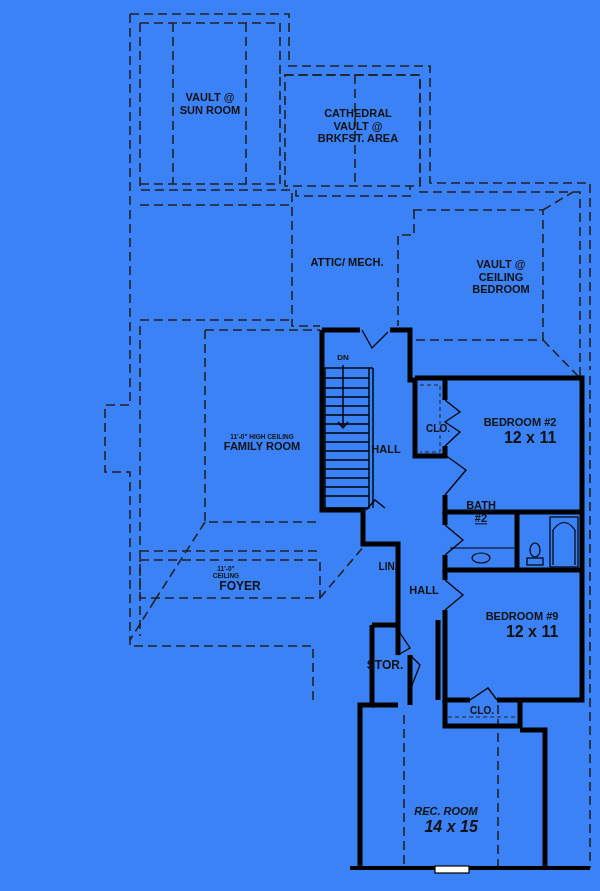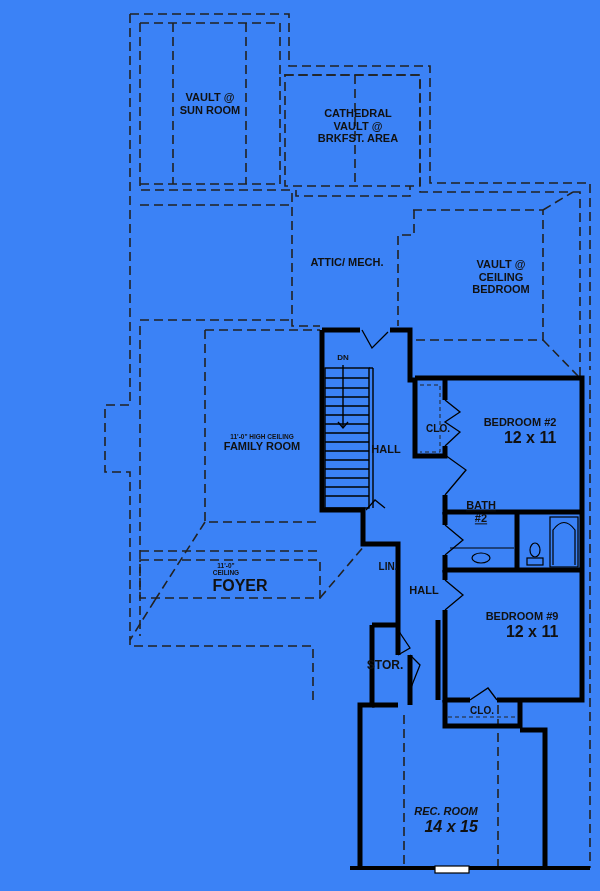--- a/index.html
+++ b/index.html
@@ -2,21 +2,21 @@
 <html><head>
 <meta charset="utf-8">
 <style>
   html,body{margin:0;padding:0;background:#fff;}
   #plan{position:relative;width:600px;height:891px;overflow:hidden;background:#3b82f6;}
   svg{position:absolute;left:0;top:0;}
   .lbl{position:absolute;font-family:"Liberation Sans","DejaVu Sans",sans-serif;font-weight:bold;color:#111;text-align:center;line-height:1.15;white-space:nowrap;transform:translate(-50%,-50%);}
   .lbl .n{font-size:11px;display:block;}
   .lbl .d{font-size:16px;display:block;text-align:right;}
   .lbl .s{font-size:6.5px;display:block;}
-  .lbl .m{font-size:16px;display:block;padding-left:28px;}
+  .lbl .m{font-size:12px;display:block;padding-left:28px;}
 </style>
 </head>
 <body>
 
 <div id="plan">
   <svg width="600" height="891" viewBox="0 0 600 891">
 
     <g fill="none" stroke="#222" stroke-width="1.6" stroke-dasharray="9,5">
 
       <path d="M130 14 L289 14 L289 66 L430 66 L430 183 L590 183 L590 370"></path>

